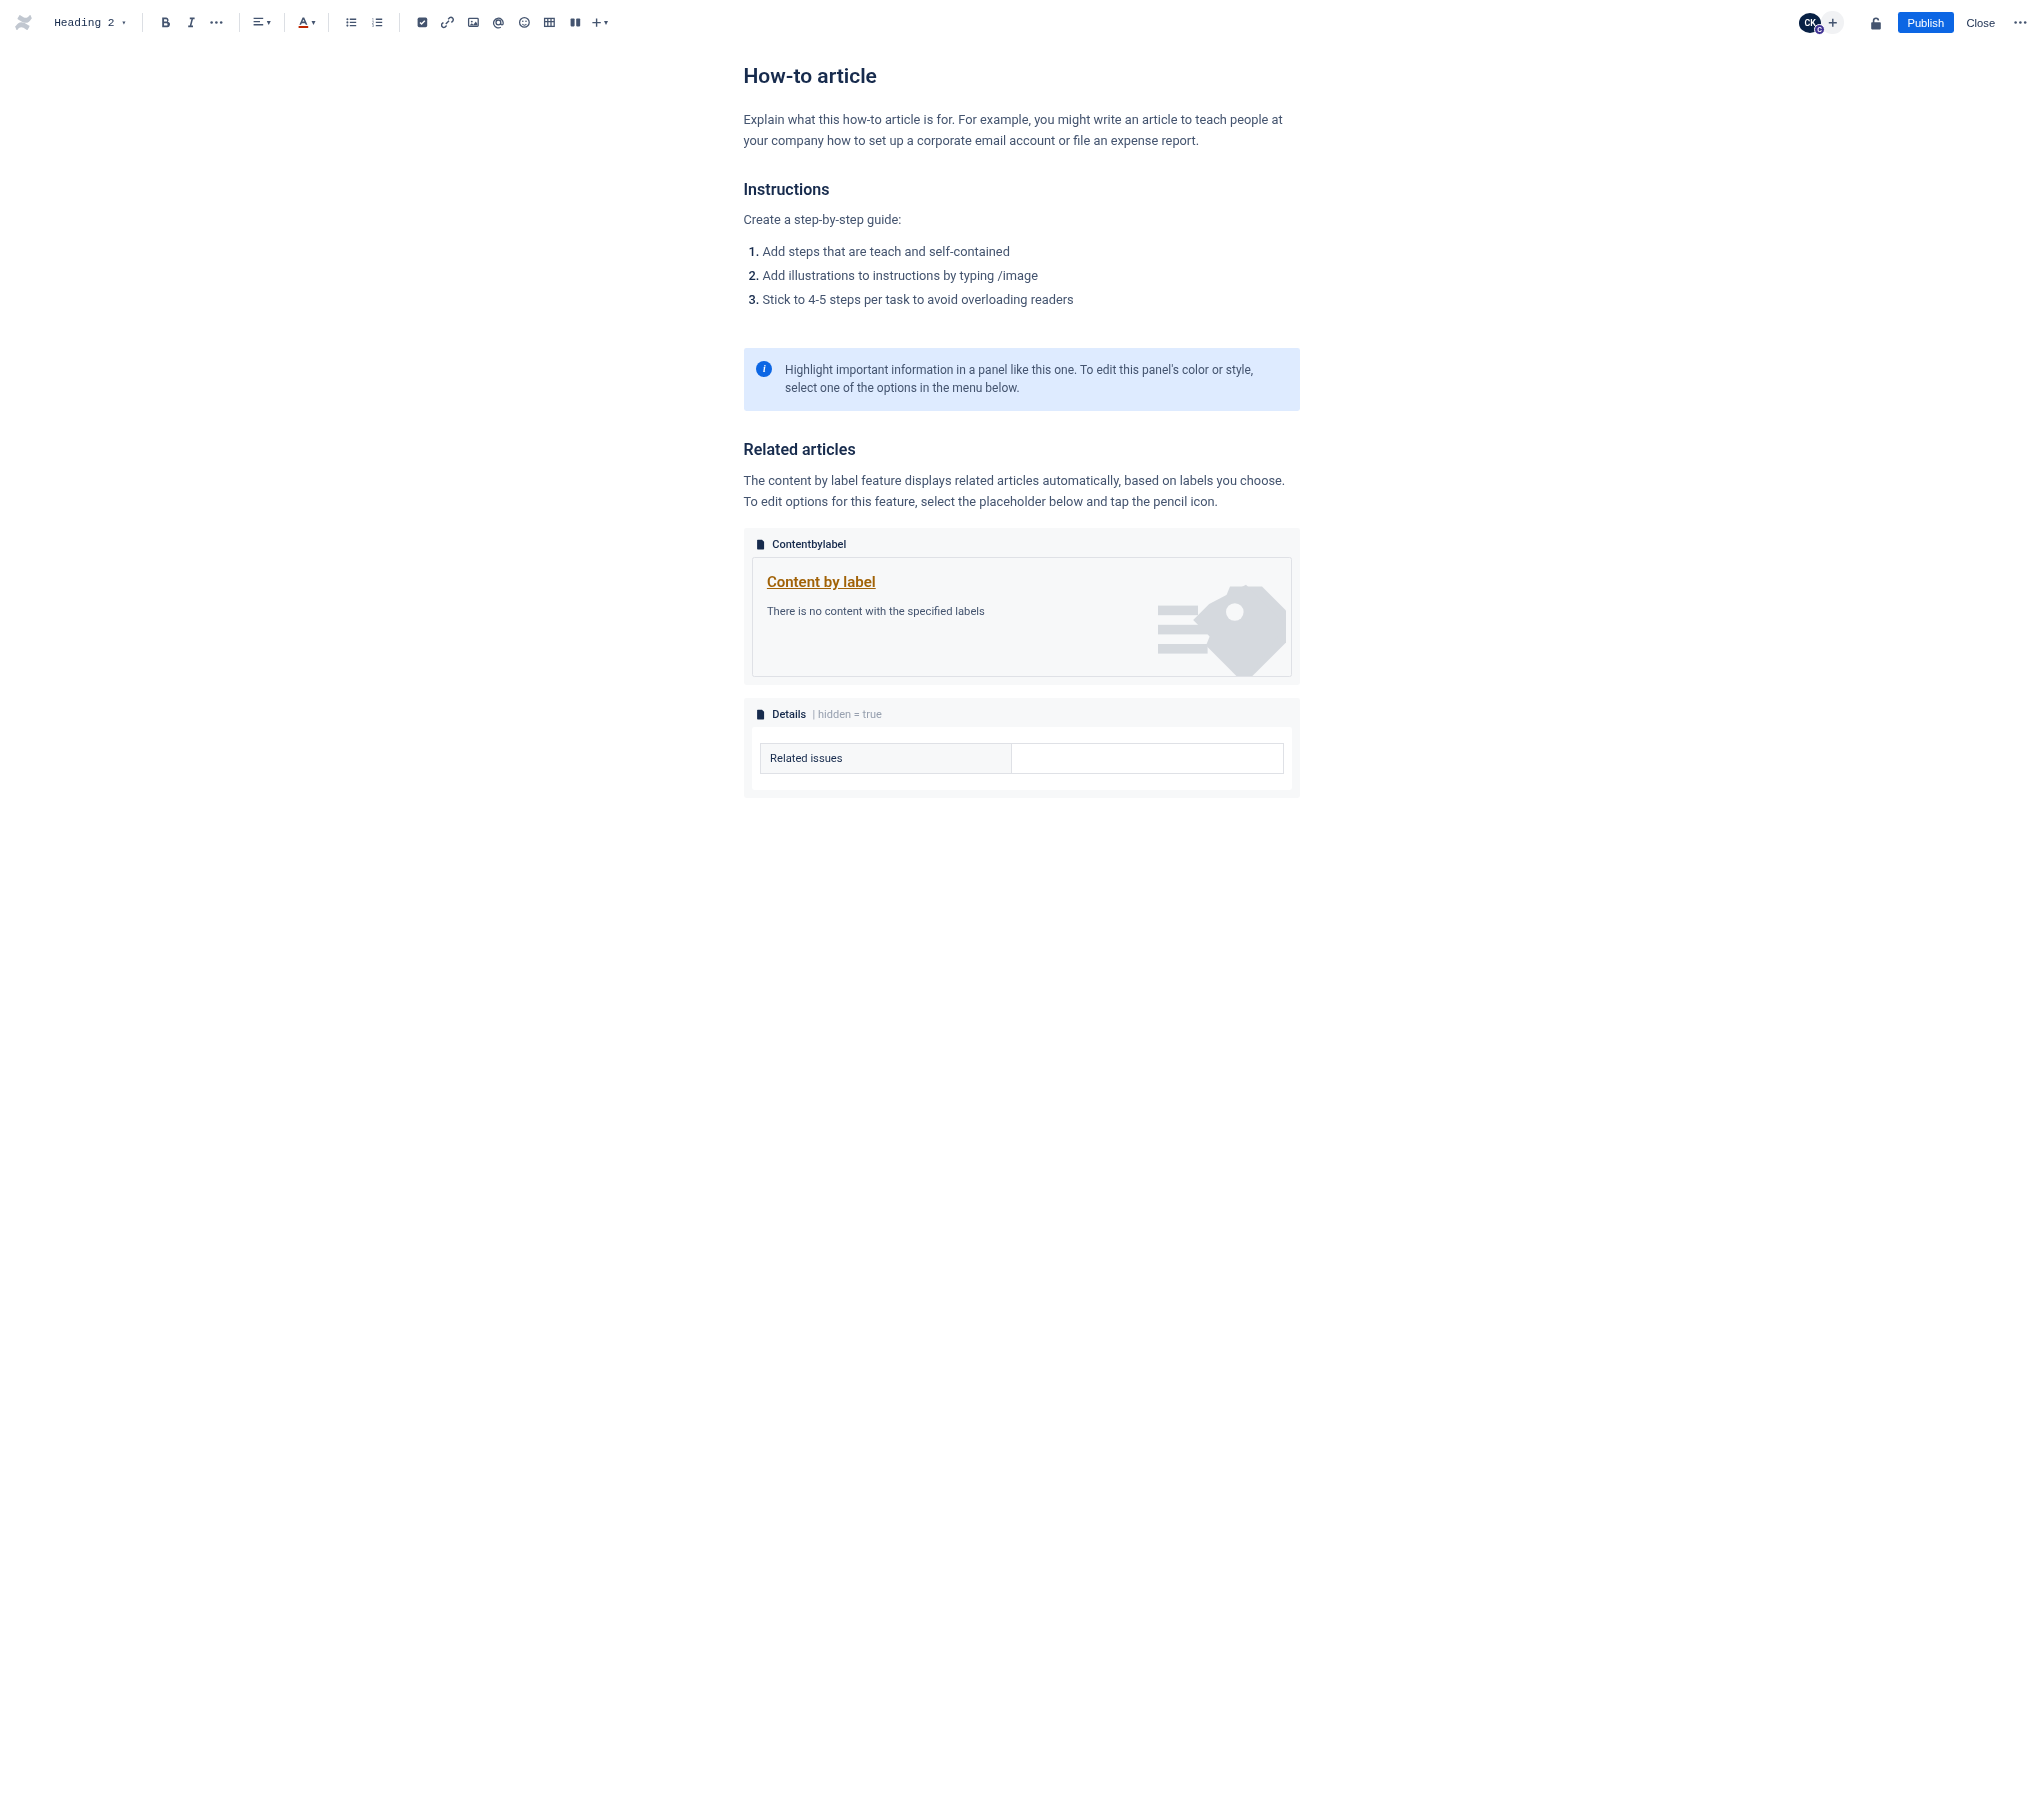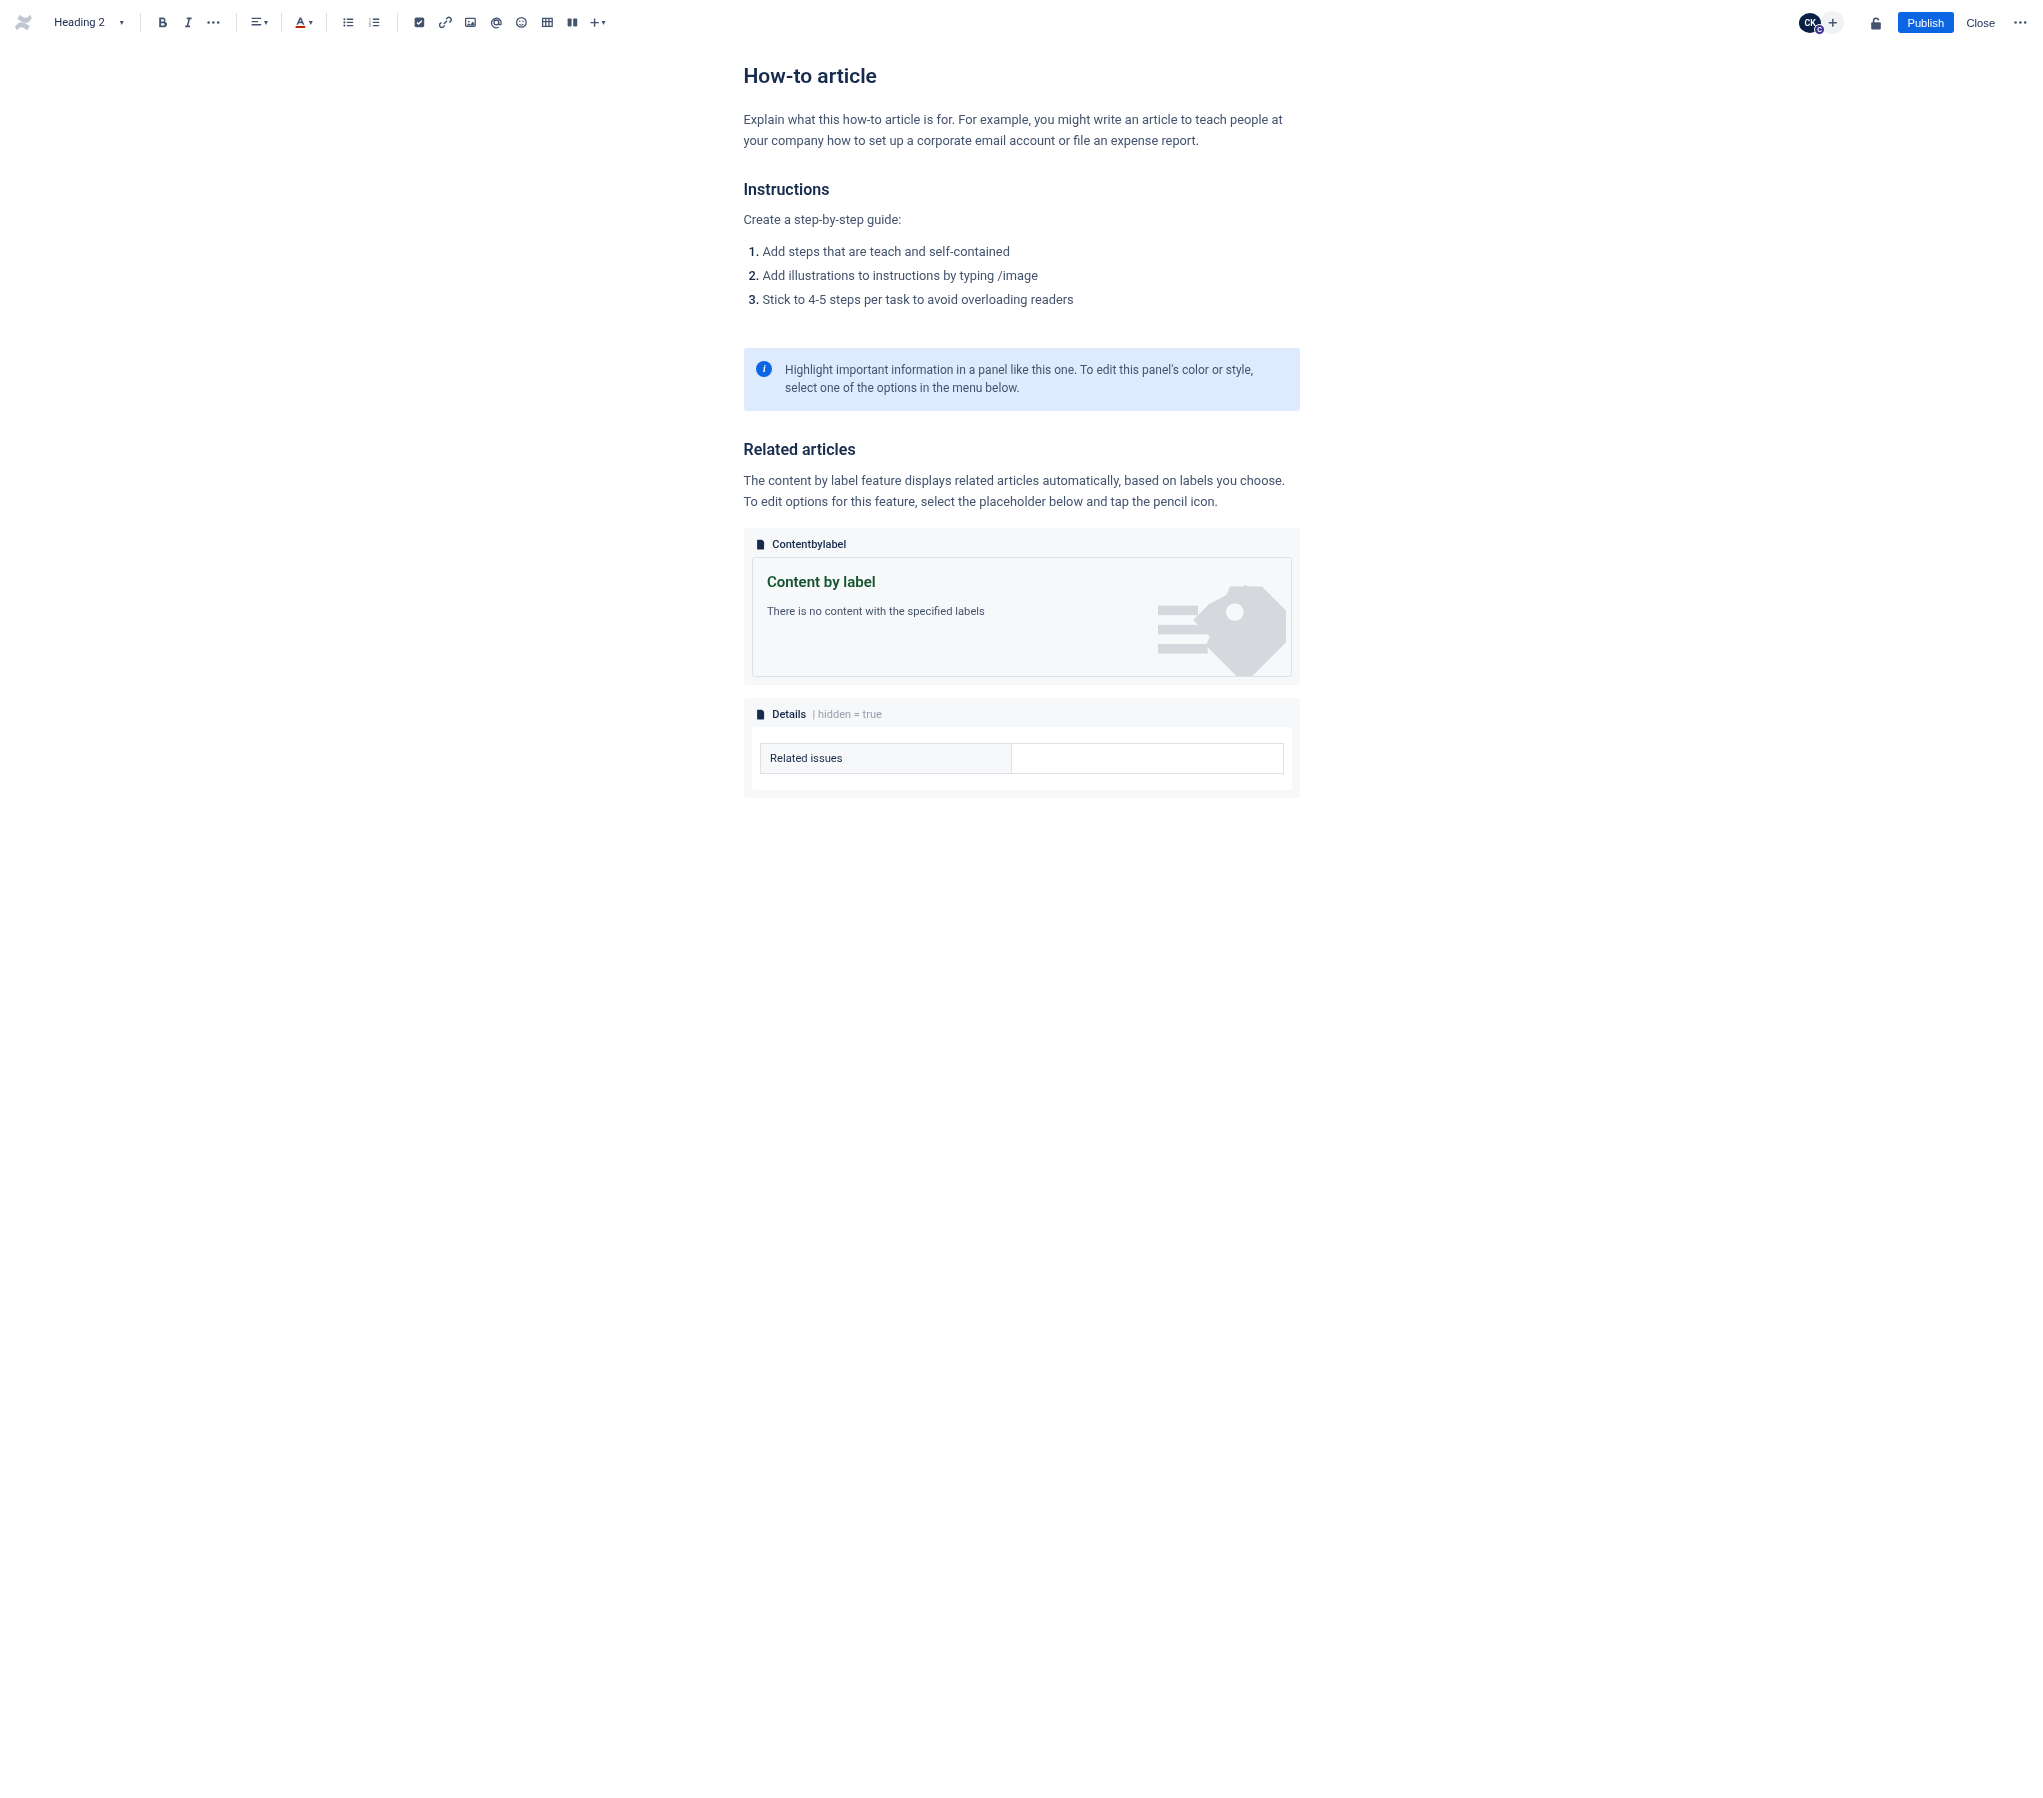--- a/index.html
+++ b/index.html
@@ -16,26 +16,27 @@
     padding: 0 9.6px;
     border-bottom: none;
     gap: 3.2px;
   }
   .logo {
     width: 19px; height: 19px;
     margin: 0 11.2px 0 4.8px;
     display:flex; align-items:center; justify-content:center;
   }
   .textstyle-select {
-    display:flex; align-items:center; gap:15px;
+    display:flex; align-items:center; gap:7px;
     padding: 3.2px 6.4px;
     cursor:pointer;
     color:#172B4D;
     font-size:11.2px;
     min-width: 77px;
+    font-family: Liberation Mono, monospace;
   }
   .chev { font-size:8px; color:#44546F; }
   .sep {
     width:0.8px; height:19px; background:#091E4224; margin:0 6.4px;
   }
   .tbtn {
     width:25.5px; height:25.5px; display:flex; align-items:center; justify-content:center;
     border-radius:2.4px; cursor:pointer; color:#44546F;
   }
   .btn-primary {
@@ -101,21 +102,21 @@
   }
   .macro-header {
     display:flex; align-items:center; gap:6.4px; font-size:11px; font-weight:500;
     color:#172B4D; padding:1.6px 3.2px 6.4px;
   }
   .macro-header .meta { color:#97A0AF; font-weight:400; }
   .macro-body {
     background:#F7F8F9; border:0.8px solid #DFE1E6; border-radius:2.4px; padding:14.4px 14.4px 32px;
     position:relative; overflow:hidden; min-height:120px;
   }
-  .macro-body h3 { font-size:15px; font-weight:600; color:#14532d; margin:0 0 14.4px; }
+  .macro-body h3 { font-size:15px; font-weight:600; color:#a16207; margin:0 0 14.4px;text-decoration:underline; }
   .macro-body p { font-size:11.2px; color:#44546F; }
   .tag-illustration {
     position:absolute; right:4.8px; bottom:0px; width:128px; height:104px;
   }
   .details-body {
     background:#fff; border-radius:2.4px; padding:16px 8px;
   }
   table.details {
     width:100%; border-collapse:collapse; font-size:11.2px;
   }

